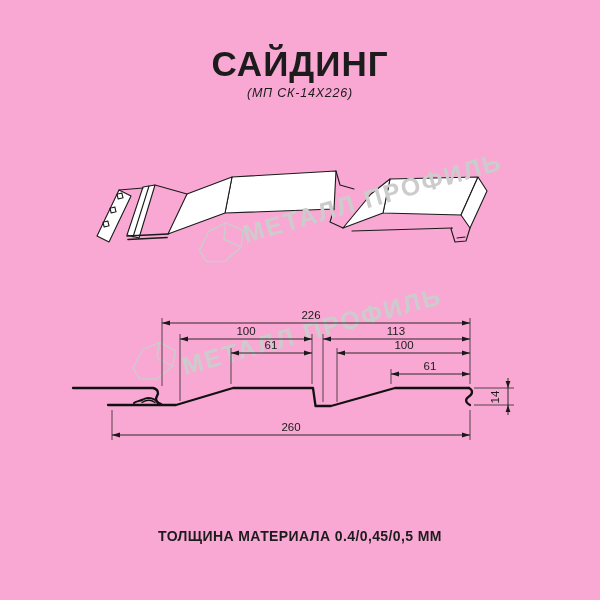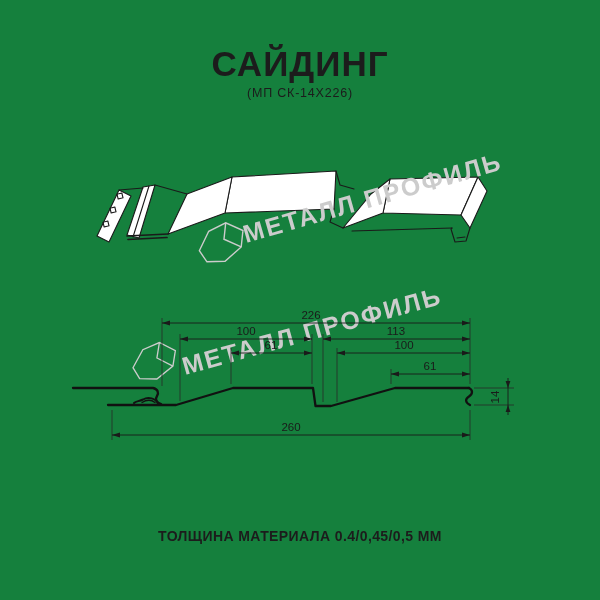--- a/index.html
+++ b/index.html
@@ -1,21 +1,21 @@
 <!DOCTYPE html>
 <html><head>
 <meta charset="utf-8">
 <style>
   html,body{margin:0;padding:0;background:#fff;}
-  .stage{position:relative;width:600px;height:600px;background:#15803d;overflow:hidden;
+  .stage{position:relative;width:600px;height:600px;background:#f9a8d4;overflow:hidden;
          font-family:"Liberation Sans",sans-serif;color:#1c1c1c;}
   .header{position:absolute;top:46px;left:0;width:600px;text-align:center;}
   .title{font-size:35px;font-weight:800;letter-spacing:1px;line-height:1.0;}
   .subtitle{font-size:16px;font-weight:700;letter-spacing:1.6px;margin-top:7px;}
-  .code{font-size:12.5px;font-weight:500;letter-spacing:0.8px;margin-top:5px;}
+  .code{font-size:12.5px;font-weight:500;letter-spacing:0.8px;margin-top:5px;font-style:italic;}
   .caption{position:absolute;top:528px;left:0;width:600px;text-align:center;
            font-size:14px;font-weight:700;letter-spacing:0.4px;}
   svg{position:absolute;left:0;top:0;}
   svg text.dim{font-family:"Liberation Sans",sans-serif;font-size:11.5px;fill:#1a1a1a;}
   svg text.wm{font-family:"Liberation Sans",sans-serif;font-size:25px;font-weight:700;
               letter-spacing:2px;fill:#cccccc;}
 </style>
 </head>
 <body>
 

